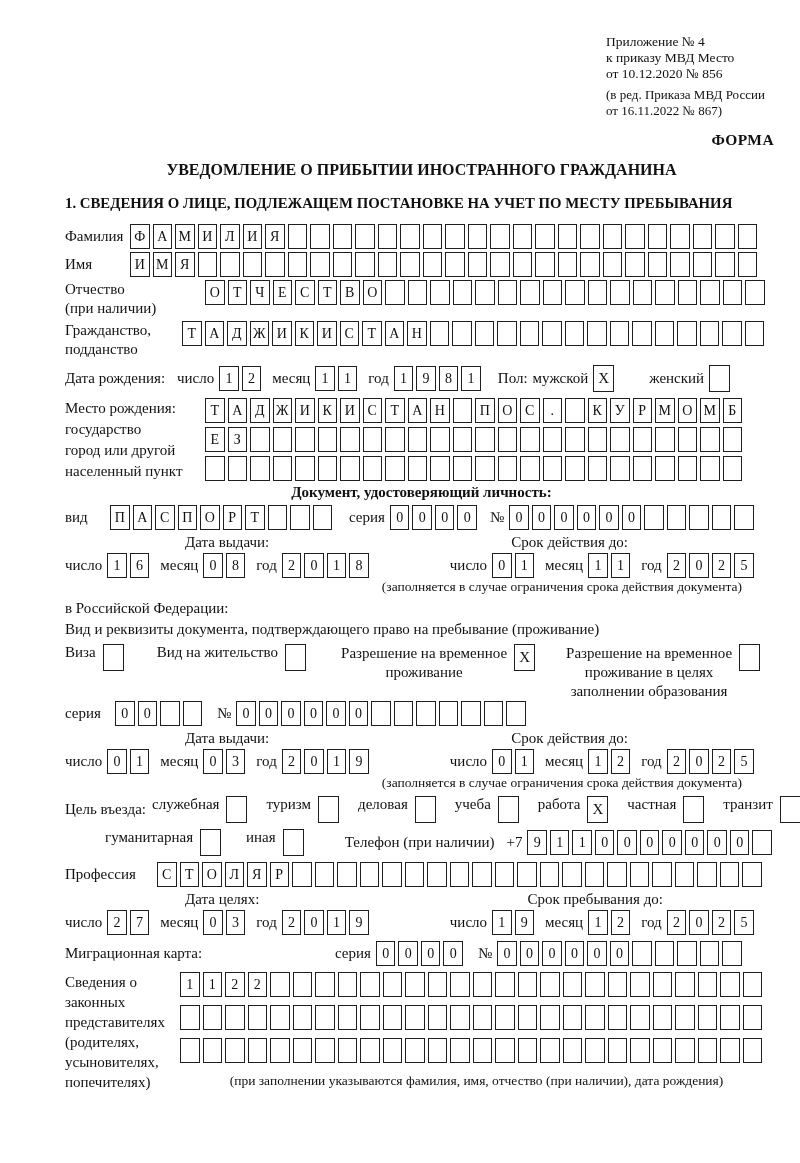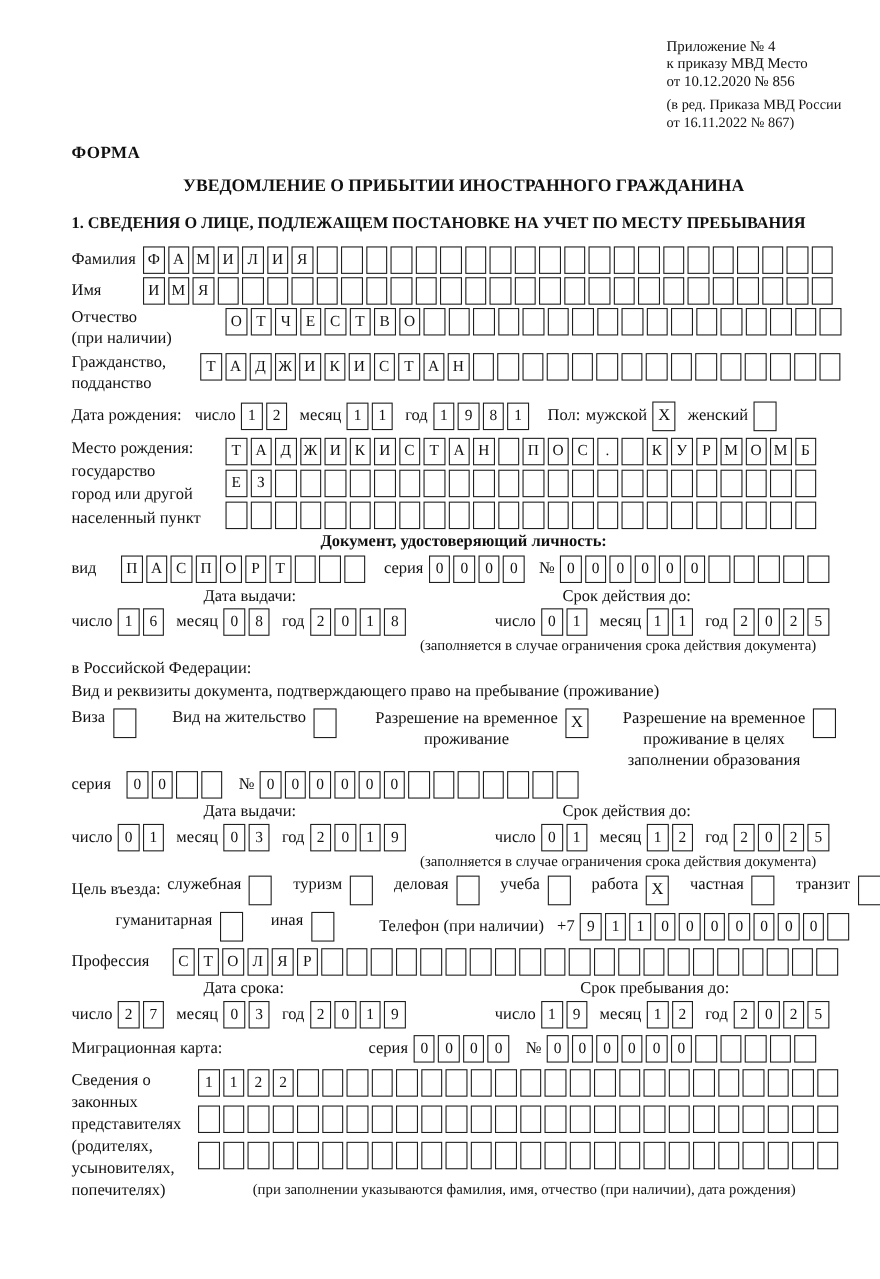--- a/index.html
+++ b/index.html
@@ -9,21 +9,21 @@
     width:800px; height:1163px;
     background:#ffffff;
     color:#111;
     font-family:"Liberation Serif","DejaVu Serif",serif;
     padding:34px 22px 0 65px;
     overflow:hidden;
   }
   .annex { width:172px; margin-left:auto; font-size:13.5px; line-height:16px; }
   .annex-gap { height:5px; }
   .annex .sm { font-size:13px; }
-  .forma { font-weight:bold; font-size:15.5px; margin:12px 4px 10px 0; letter-spacing:.4px; }
+  .forma { text-align:right; font-weight:bold; font-size:15.5px; margin:12px 4px 10px 0; letter-spacing:.4px; }
   .title { text-align:center; font-weight:bold; font-size:16px; line-height:22px; margin-bottom:14px; }
   .blank { display:inline-block; width:56px; height:2px; background:#3a3a3a; margin-left:13px; }
   .sec { font-weight:bold; font-size:14.8px; margin-bottom:12px; }
 
   .row { display:flex; align-items:center; font-size:15px; margin-bottom:3px; white-space:nowrap; }
   .row.top { align-items:flex-start; }
   .lbl { flex:none; }
   .dlbl { flex:none; margin-right:5px; }
   .lblcol { display:flex; flex-direction:column; flex:none; line-height:19px; }
   .rowscol { display:flex; flex-direction:column; gap:4px; }
@@ -224,21 +224,21 @@
         <span class="cell">1</span>
         <span class="cell">9</span>
         <span class="cell">8</span>
         <span class="cell">1</span>
       </span>
     <span class="dlbl" style="margin-left:6px">Пол:</span>
     <span class="dlbl">мужской</span>
     <span class="cells cbx">
         <span class="cell">X</span>
       </span>
-    <span class="dlbl" style="margin-left:0">женский</span>
+    <span class="dlbl" style="margin-left:24px">женский</span>
     <span class="cells cbx">
         <span class="cell"></span>
       </span>
   </div>
 
   <div class="row top" style="margin-bottom:2px">
     <span class="lblcol" style="width:140px;line-height:21px">
       <span>Место рождения:</span>
       <span>государство</span>
       <span>город или другой</span>
@@ -618,21 +618,21 @@
         <span class="cell"></span>
         <span class="cell"></span>
         <span class="cell"></span>
         <span class="cell"></span>
         <span class="cell"></span>
         <span class="cell"></span>
       </span>
   </div>
 
   <div class="dp-head">
-    <span style="margin-left:120px">Дата срока:</span>
+    <span style="margin-left:120px">Дата целях:</span>
     <span class="dp-right" style="margin-right:115px">Срок пребывания до:</span>
   </div>
   <div class="row" style="margin-bottom:6px">
     <span class="dlbl">число</span>
     <span class="cells">
         <span class="cell">2</span>
         <span class="cell">7</span>
       </span>
     <span class="dlbl">месяц</span>
     <span class="cells">

